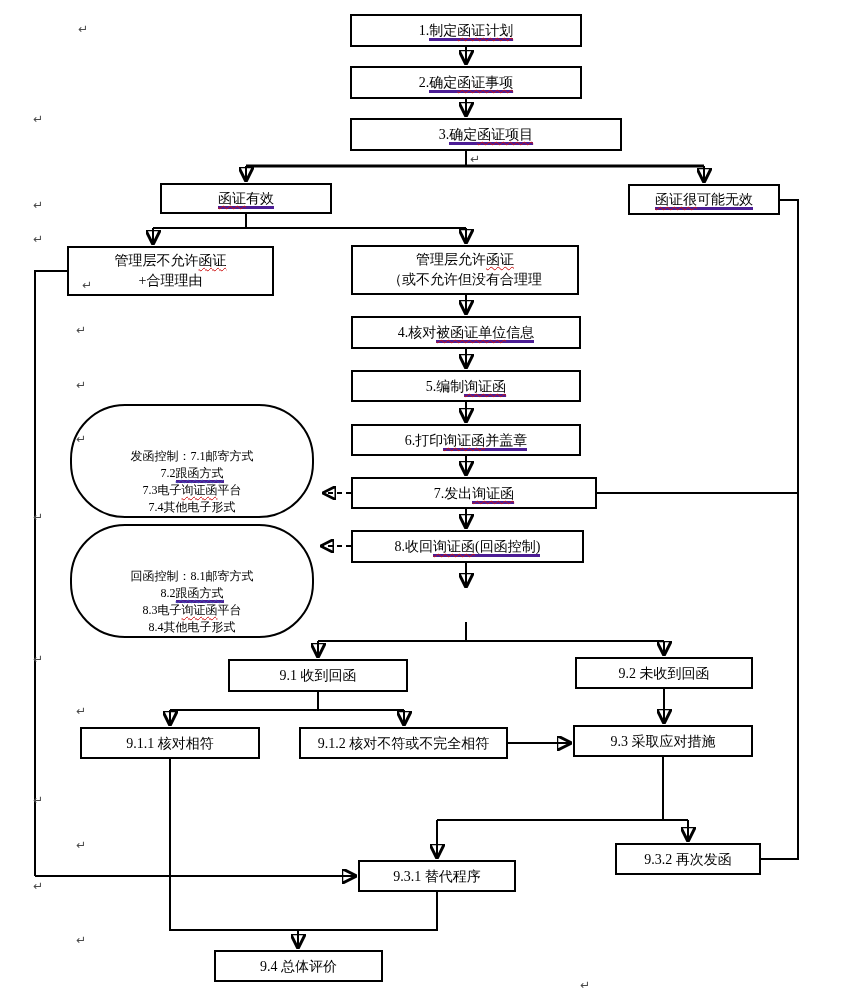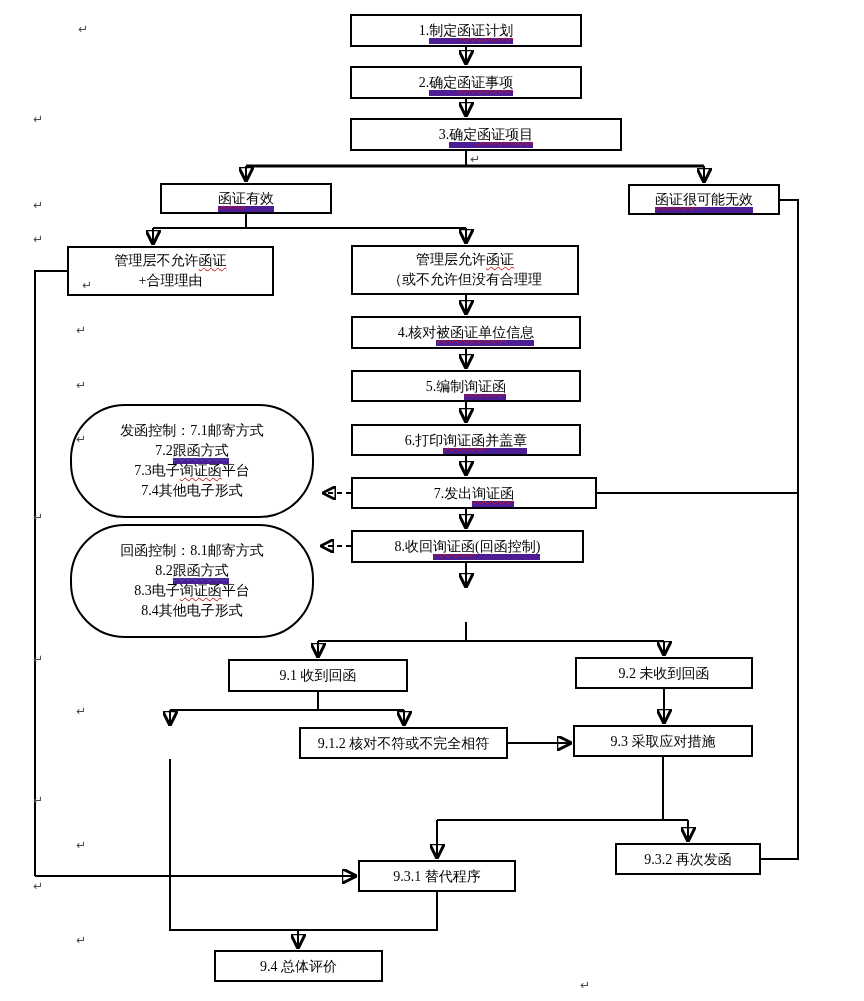--- a/index.html
+++ b/index.html
@@ -6,23 +6,23 @@
   html,body { background:#ffffff; }
   body { font-family:"Liberation Serif","DejaVu Serif",serif; color:#000; }
   #canvas { position:relative; width:864px; height:1001px; background:#fff; overflow:hidden; }
   svg.connectors { position:absolute; left:0; top:0; width:864px; height:1001px; }
   svg.connectors path { stroke:#000; stroke-width:2; fill:none; }
   svg.connectors path.thick { stroke-width:3; }
   svg.connectors path.dash { stroke-dasharray:5 4; stroke-width:1.8; }
   .node { position:absolute; border:2px solid #000; background:#fff;
           display:flex; flex-direction:column; align-items:center; justify-content:center;
           font-size:14px; line-height:1.5; text-align:center; }
-  .stadium { border-radius:55px; font-size:14px; line-height:1.42; }
+  .stadium { border-radius:55px; font-size:12px; line-height:1.42;justify-content:flex-end; }
   .line { white-space:nowrap; }
-  .u  { border-bottom:6px solid #4c1d95; }
+  .u  { border-bottom:3px solid #4c1d95; }
   .w  { text-decoration:underline; text-decoration-style:wavy; text-decoration-color:#cc1111;
         text-decoration-thickness:1.3px; text-underline-offset:2px; }
   .wb { text-decoration:underline; text-decoration-style:wavy; text-decoration-color:#3f51b5;
         text-decoration-thickness:1.3px; text-underline-offset:2px; }
   .mark { position:absolute; font-size:12px; color:#4a4a4a; font-family:"DejaVu Sans",sans-serif; }
 </style>
 </head>
 <body>
 
 <div id="canvas">
@@ -135,20 +135,23 @@
     <div class="line"><span>8.3电子</span><span class="w">询证函</span><span>平台</span></div>
     <div class="line"><span>8.4其他电子形式</span></div>
   </div>
 
   <div class="node" style="left:228px;top:659px;width:180px;height:33px">
     <div class="line"><span>9.1 收到回函</span></div>
   </div>
   <div class="node" style="left:575px;top:657px;width:178px;height:32px">
     <div class="line"><span>9.2 未收到回函</span></div>
   </div>
+  <div class="node" style="left:80px;top:727px;width:180px;height:32px">
+    <div class="line"><span>9.1.1 核对相符</span></div>
+  </div>
   <div class="node" style="left:299px;top:727px;width:209px;height:32px">
     <div class="line"><span>9.1.2 核对不符或不完全相符</span></div>
   </div>
   <div class="node" style="left:573px;top:725px;width:180px;height:32px">
     <div class="line"><span>9.3 采取应对措施</span></div>
   </div>
   <div class="node" style="left:615px;top:843px;width:146px;height:32px">
     <div class="line"><span>9.3.2 再次发函</span></div>
   </div>
   <div class="node" style="left:358px;top:860px;width:158px;height:32px">

